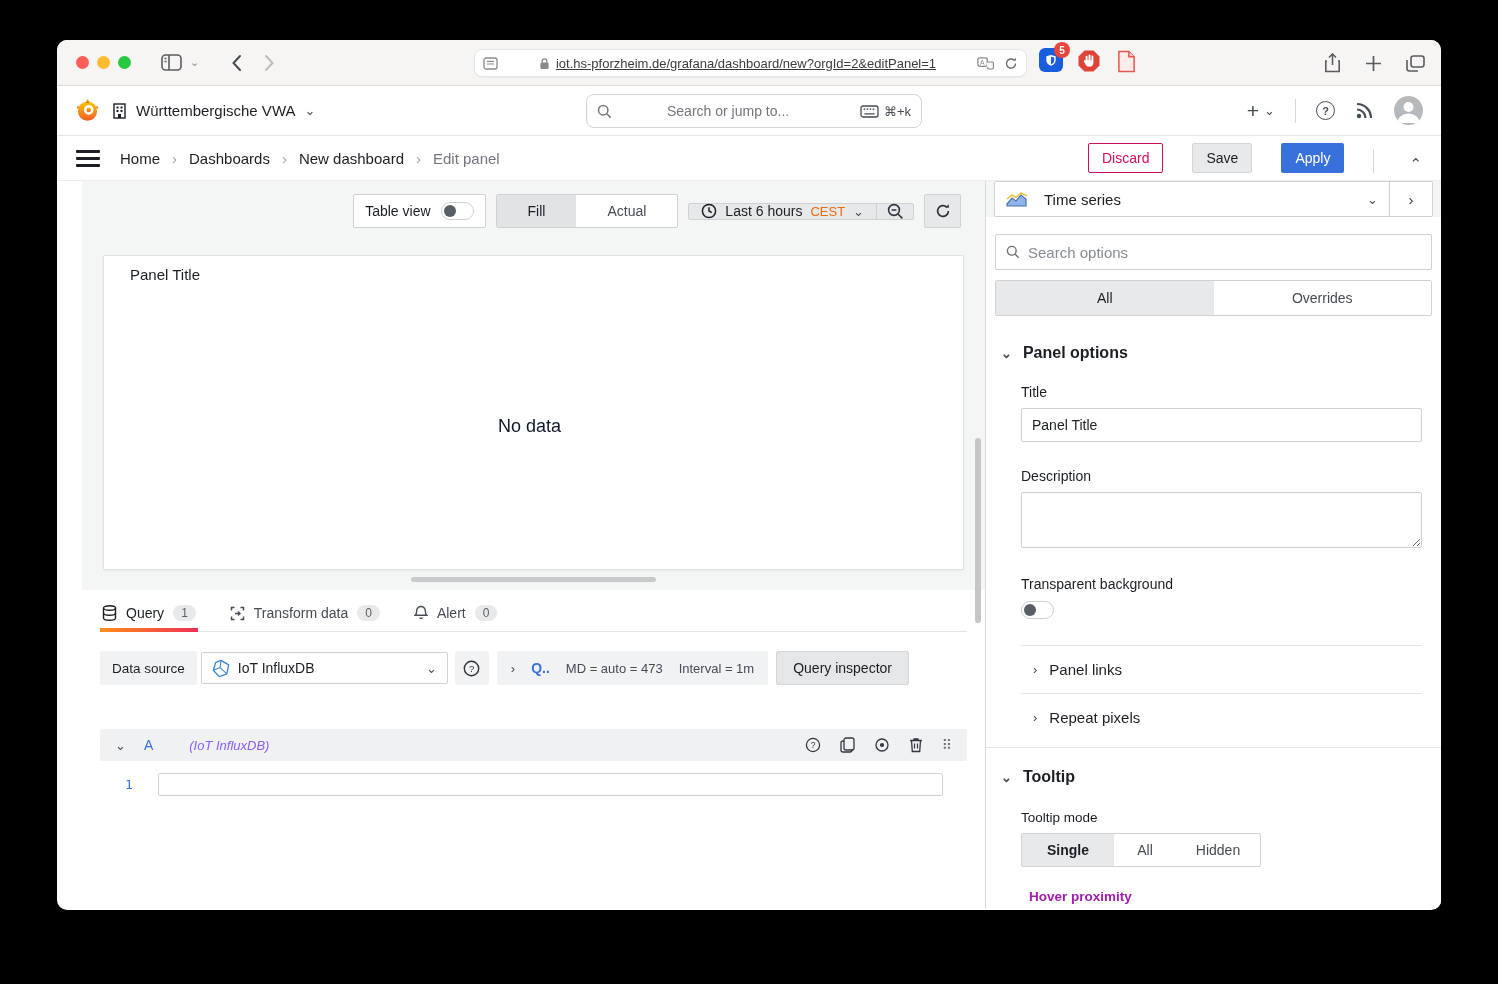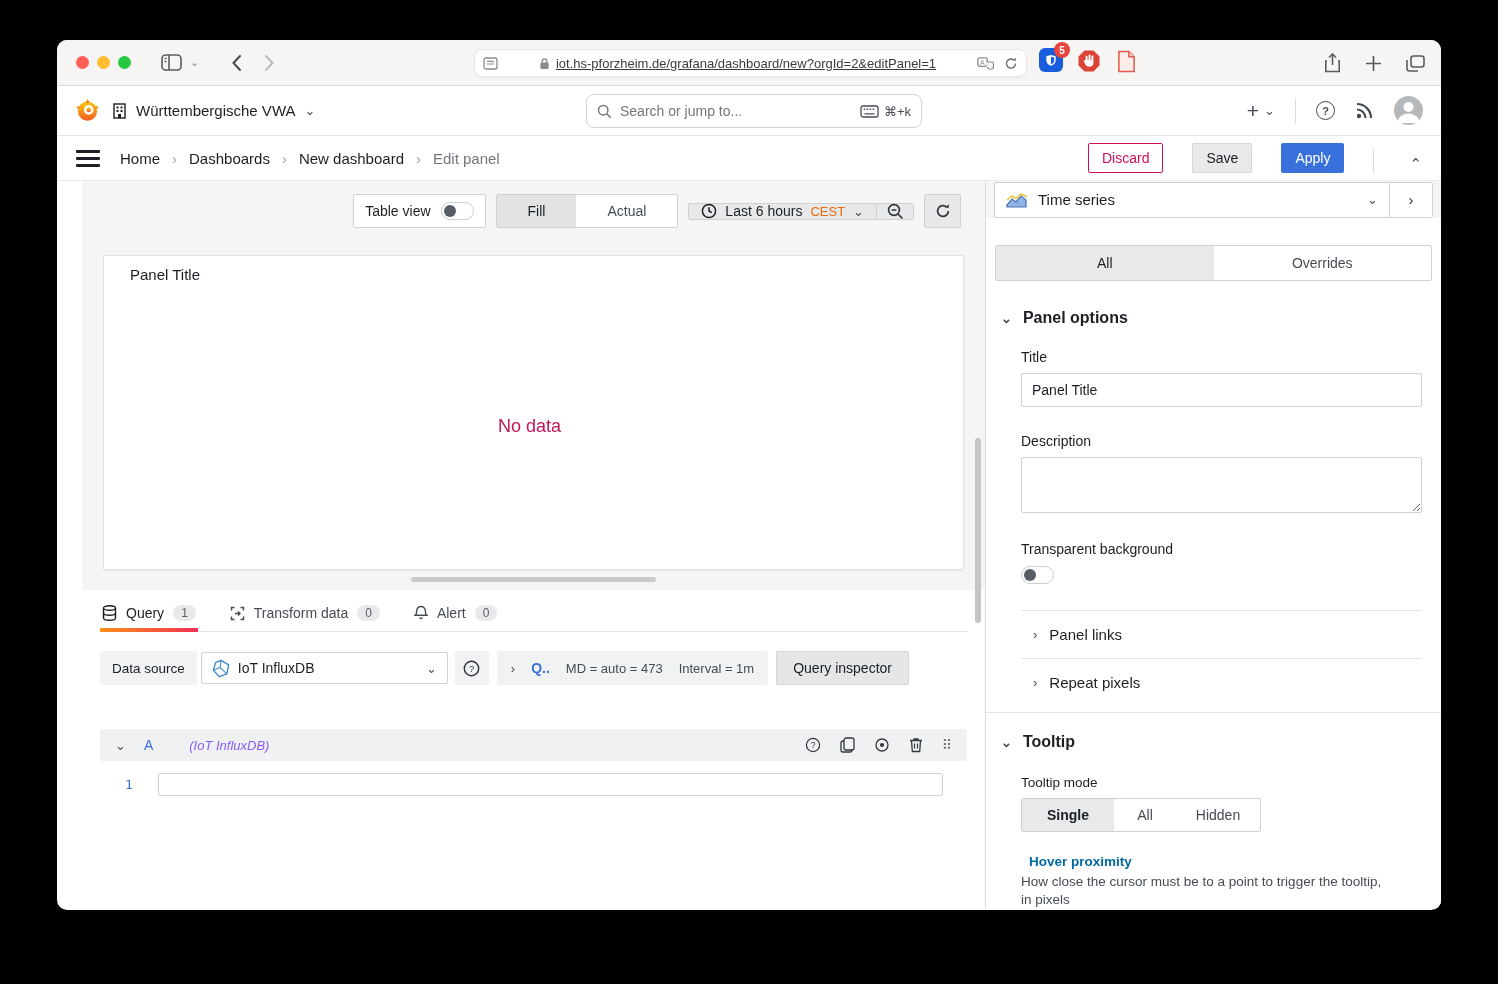--- a/index.html
+++ b/index.html
@@ -34,21 +34,21 @@
                   align-items:center; gap:24px; color:#5c5c5e; }
 
   
   .gf-header { height:50px; background:#fff; border-bottom:1px solid #e4e5e6;
                display:flex; align-items:center; padding:0 18px; position:relative; }
   .org { display:flex; align-items:center; gap:9px; margin-left:12px;
          font-size:15px; font-weight:500; color:#1b1f23; }
   .gf-search { position:absolute; left:529px; top:8px; width:336px; height:34px;
                border:1px solid #d2d3d5; border-radius:8px; background:#fff;
                display:flex; align-items:center; padding:0 10px; gap:8px; }
-  .gf-search-text { flex:1; font-size:14px; color:#73767d; }
+  .gf-search-text { flex:1; font-size:14px; color:#73767d;margin-left:47px; }
   .gf-search-kbd { display:flex; align-items:center; gap:5px; font-size:13px; color:#464c54; }
   .hdr-right { margin-left:auto; display:flex; align-items:center; gap:20px; color:#464c54; }
   .vdiv { width:1px; height:24px; background:#d8d9da; }
   .help-circle { width:19px; height:19px; border:1.6px solid #464c54; border-radius:50%;
                  font-size:11px; font-weight:700; display:flex; align-items:center; justify-content:center; }
   .avatar { width:29px; height:29px; border-radius:50%; background:#b6b9bc; overflow:hidden;
             display:flex; align-items:center; justify-content:center; }
 
   
   .crumb-row { height:45px; background:#fff; border-bottom:1px solid #ededee;
@@ -91,21 +91,21 @@
   .time-zoom { width:37px; align-self:stretch; border-left:1px solid #d0d1d3;
                display:flex; align-items:center; justify-content:center; color:#2f343a; }
   .icon-btn { width:37px; height:34px; background:#e7e8e9; border:1px solid #d0d1d3;
               border-radius:2px; display:flex; align-items:center; justify-content:center; color:#2f343a; }
 
   .panel-wrap { padding:14px 21px 0; }
   .panel-card { height:315px; background:#fff; border:1px solid #e0e1e3; border-radius:2px;
                 box-shadow:0 1px 2px rgba(0,0,0,.05); position:relative; }
   .panel-title { padding:10px 26px; font-size:15px; font-weight:500; color:#1b1f23; }
   .no-data { position:absolute; left:0; right:8px; top:160px; text-align:center;
-             font-size:18px; color:#be185d; }
+             font-size:18px; color:#0f172a; }
   .resize-bar { width:245px; height:5px; border-radius:3px; background:#c9cacc; margin:7px auto 0; }
 
   .query-section { flex:1; background:#fff; margin-top:8px; padding:0 18px; }
   .qtabs { height:42px; display:flex; align-items:flex-end; gap:30px; border-bottom:1px solid #e3e4e6; }
   .qtab { display:flex; align-items:center; gap:9px; font-size:14px; color:#464c54;
           padding:0 2px 10px; position:relative; }
   .qtab.active { color:#1b1f23; font-weight:500; }
   .qtab.active::after { content:""; position:absolute; left:0; right:0; bottom:-1px; height:4px;
           background:linear-gradient(90deg,#ff8e1a,#ef3054); }
   .badge { background:#e8e9ea; color:#5a5f66; font-size:12px; border-radius:9px;
@@ -137,21 +137,21 @@
                 font-family:"DejaVu Sans Mono", monospace; }
   .v-scrollbar { position:absolute; right:4px; top:257px; width:6px; height:185px;
                  background:#c5c6c8; border-radius:3px; }
 
   
   .right { width:456px; background:#fff; border-left:1px solid #d9dadb;
            display:flex; flex-direction:column; overflow:hidden; }
   .viz-row { height:62px; background:#f4f5f5; display:flex; align-items:center; padding:0 8px; }
   .viz-select { flex:1; height:36px; background:#fff; border:1px solid #d0d1d3; border-radius:2px;
                 display:flex; align-items:center; }
-  .viz-main { flex:1; display:flex; align-items:center; gap:10px; padding:0 11px;
+  .viz-main { flex:1; display:flex; align-items:center; gap:16px; padding:0 11px;
               font-size:15px; font-weight:500; color:#1b1f23; }
   .viz-open { width:43px; align-self:stretch; border-left:1px solid #d0d1d3;
               display:flex; align-items:center; justify-content:center; color:#30353b; font-size:15px; }
   .pane-body { flex:1; padding-top:17px; }
   .opt-search { margin:0 9px; height:36px; border:1px solid #d0d1d3; border-radius:2px;
                 display:flex; align-items:center; gap:8px; padding:0 10px; }
   .opt-search input { border:none; outline:none; flex:1; font-size:15px;
                       font-family:"Liberation Sans", sans-serif; color:#1b1f23; }
   .opt-search input::placeholder { color:#878c93; }
   .ao-group { margin:10px 9px 0; height:36px; border:1px solid #d0d1d3; border-radius:2px;
@@ -169,21 +169,21 @@
   .txt-area { width:100%; height:56px; border:1px solid #d0d1d3; border-radius:2px;
               margin-top:8px; resize:both; outline:none; }
   .hr { border-top:1px solid #e4e5e6; margin-left:35px; margin-right:19px; }
   .collapse-row { display:flex; align-items:center; gap:12px; padding:15px 0 15px 47px;
                   font-size:15px; font-weight:500; color:#1b1f23; }
   .hr-full { border-top:1px solid #e3e4e5; }
   .mode-group { margin:8px 0 0 35px; width:240px; height:34px; border:1px solid #d0d1d3;
                 border-radius:2px; display:flex; overflow:hidden; }
   .mode-seg { display:flex; align-items:center; justify-content:center; font-size:14px; color:#464c54; }
   .mode-seg.sel { background:#e8e9ea; color:#1b1f23; font-weight:600; }
-  .hint-head { margin:22px 0 0 35px; font-size:13.5px; font-weight:600; color:#0369a1;padding-left:8px; }
+  .hint-head { margin:22px 0 0 35px; font-size:13.5px; font-weight:600; color:#a21caf;padding-left:8px; }
   .hint-text { margin:4px 40px 0 35px; font-size:13.5px; color:#464c54; line-height:1.32; max-width:370px; }
   svg { display:block; }
 </style>
 </head>
 <body>
 
 <div class="window">
 
   <div class="chrome">
     <div class="tl-wrap">
@@ -549,20 +549,29 @@
                 </svg>
             </span>
             <span>Time series</span>
             <span class="chev-ico" style="margin-left:auto;">⌄</span>
           </div>
           <span class="viz-open">›</span>
         </div>
       </div>
 
       <div class="pane-body">
+        <div class="opt-search">
+          <span>
+            <svg width="14" height="14" viewBox="0 0 15 15">
+                <circle cx="6.2" cy="6.2" r="4.7" fill="none" stroke="#6e7277" stroke-width="1.5"></circle>
+                <line x1="9.8" y1="9.8" x2="13.6" y2="13.6" stroke="#6e7277" stroke-width="1.5"></line>
+              </svg>
+          </span>
+          <input placeholder="Search options" style="">
+        </div>
         <div class="ao-group">
           <span class="ao-half sel">All</span>
           <span class="ao-half">Overrides</span>
         </div>
 
         <div style="margin-top:28px;">
           <div class="section-head">
             <span class="chev-ico">⌄</span>
             <span>Panel options</span>
           </div>

